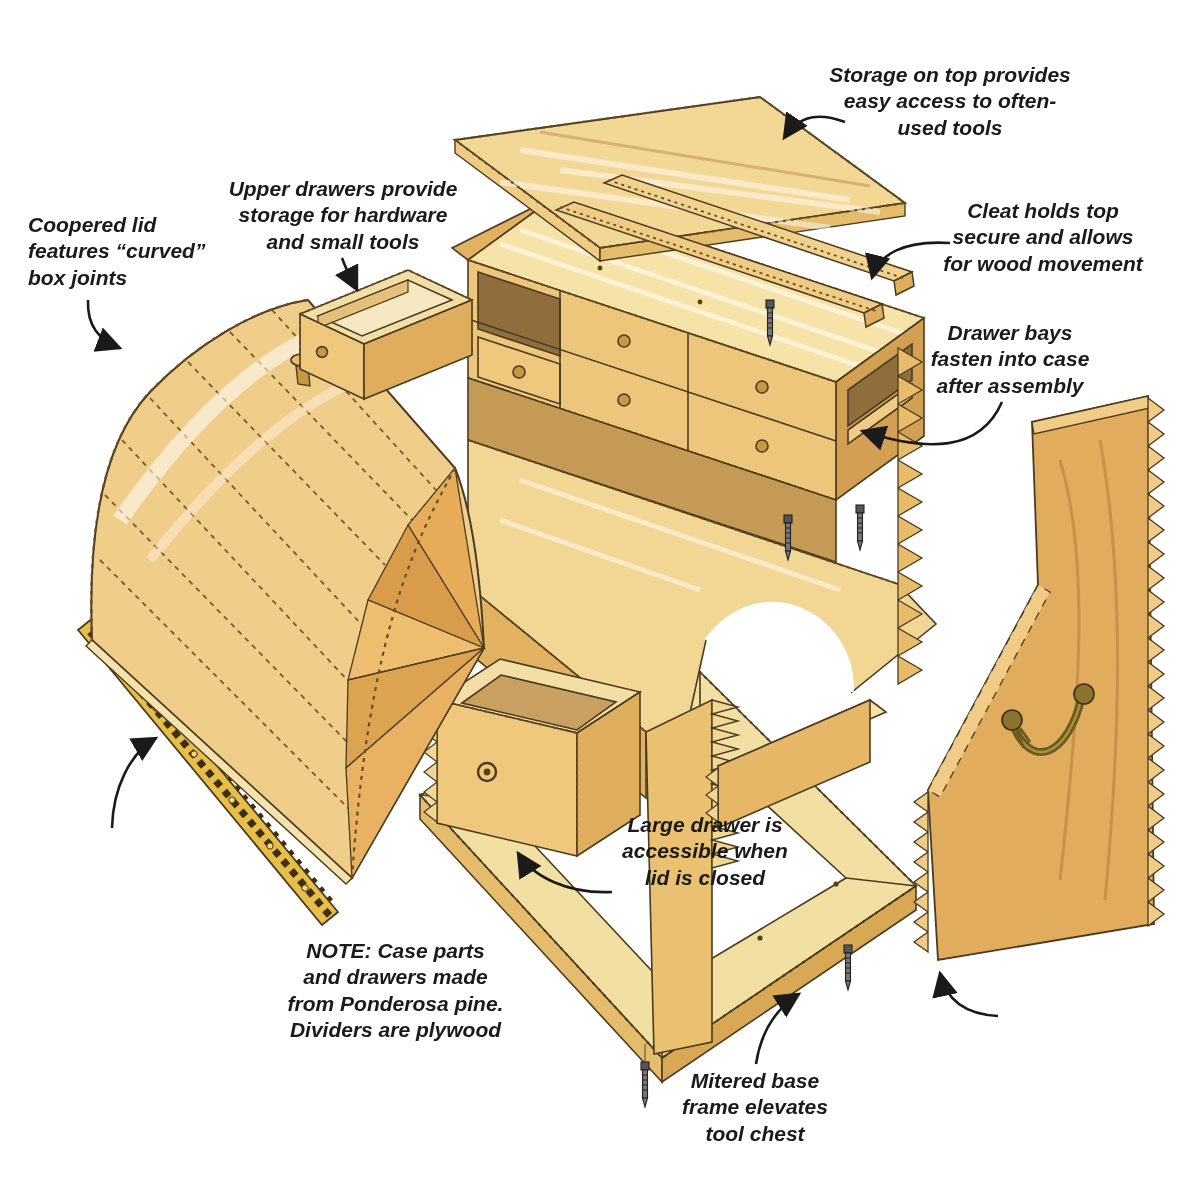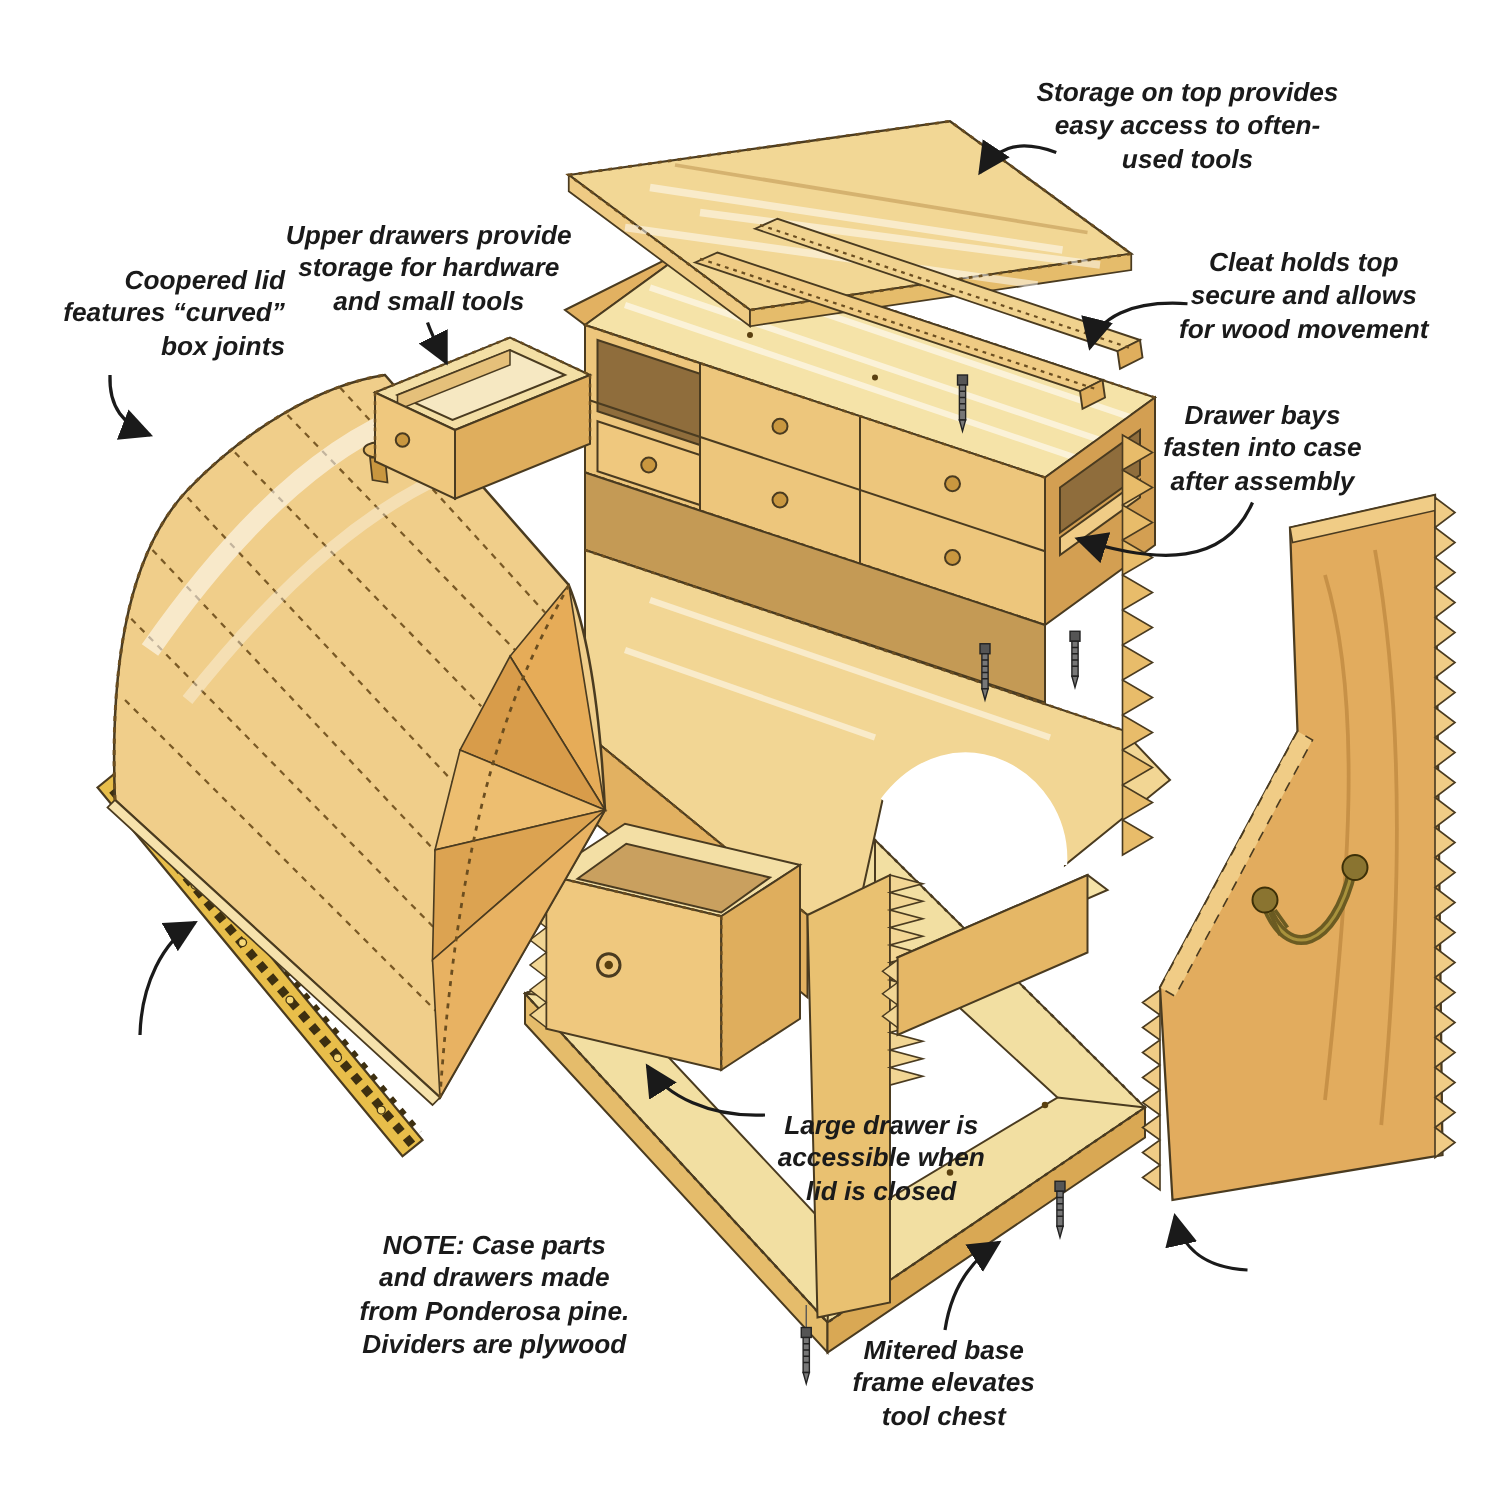--- a/index.html
+++ b/index.html
@@ -2,29 +2,29 @@
 <html><head>
 <meta charset="utf-8">
 <style>
   html,body{margin:0;padding:0;background:#ffffff;}
   .stage{position:relative;width:1200px;height:1200px;background:#ffffff;overflow:hidden;
          font-family:"Liberation Sans", sans-serif;}
   .stage svg{position:absolute;left:0;top:0;}
   .label{position:absolute;font-style:italic;font-weight:bold;font-size:21px;line-height:1.26;
          color:#1a1a1a;white-space:pre-line;}
   .c{text-align:center;}
-  .l{text-align:right;}
+  .l{text-align:left;}
   .lbl-storage{left:800px;top:62px;width:300px;}
   .lbl-cleat{left:923px;top:198px;width:240px;}
   .lbl-drawerbays{left:905px;top:320px;width:210px;}
   .lbl-upperdrawers{left:218px;top:176px;width:250px;}
   .lbl-cooperedlid{left:28px;top:212px;width:200px;}
   .lbl-hinge{left:30px;top:832px;width:220px;}
-  .lbl-note{left:278px;top:938px;width:235px;margin-top:46px;}
-  .lbl-largedrawer{left:605px;top:888px;width:200px;}
+  .lbl-note{left:278px;top:938px;width:235px;}
+  .lbl-largedrawer{left:605px;top:812px;width:200px;}
   .lbl-mitered{left:660px;top:1068px;width:190px;}
   .lbl-boxjoints{left:985px;top:946px;width:212px;}
 </style>
 </head>
 <body>
 
 <div class="stage">
 
 <svg width="1200" height="1200" viewBox="0 0 1200 1200">
   <defs>

